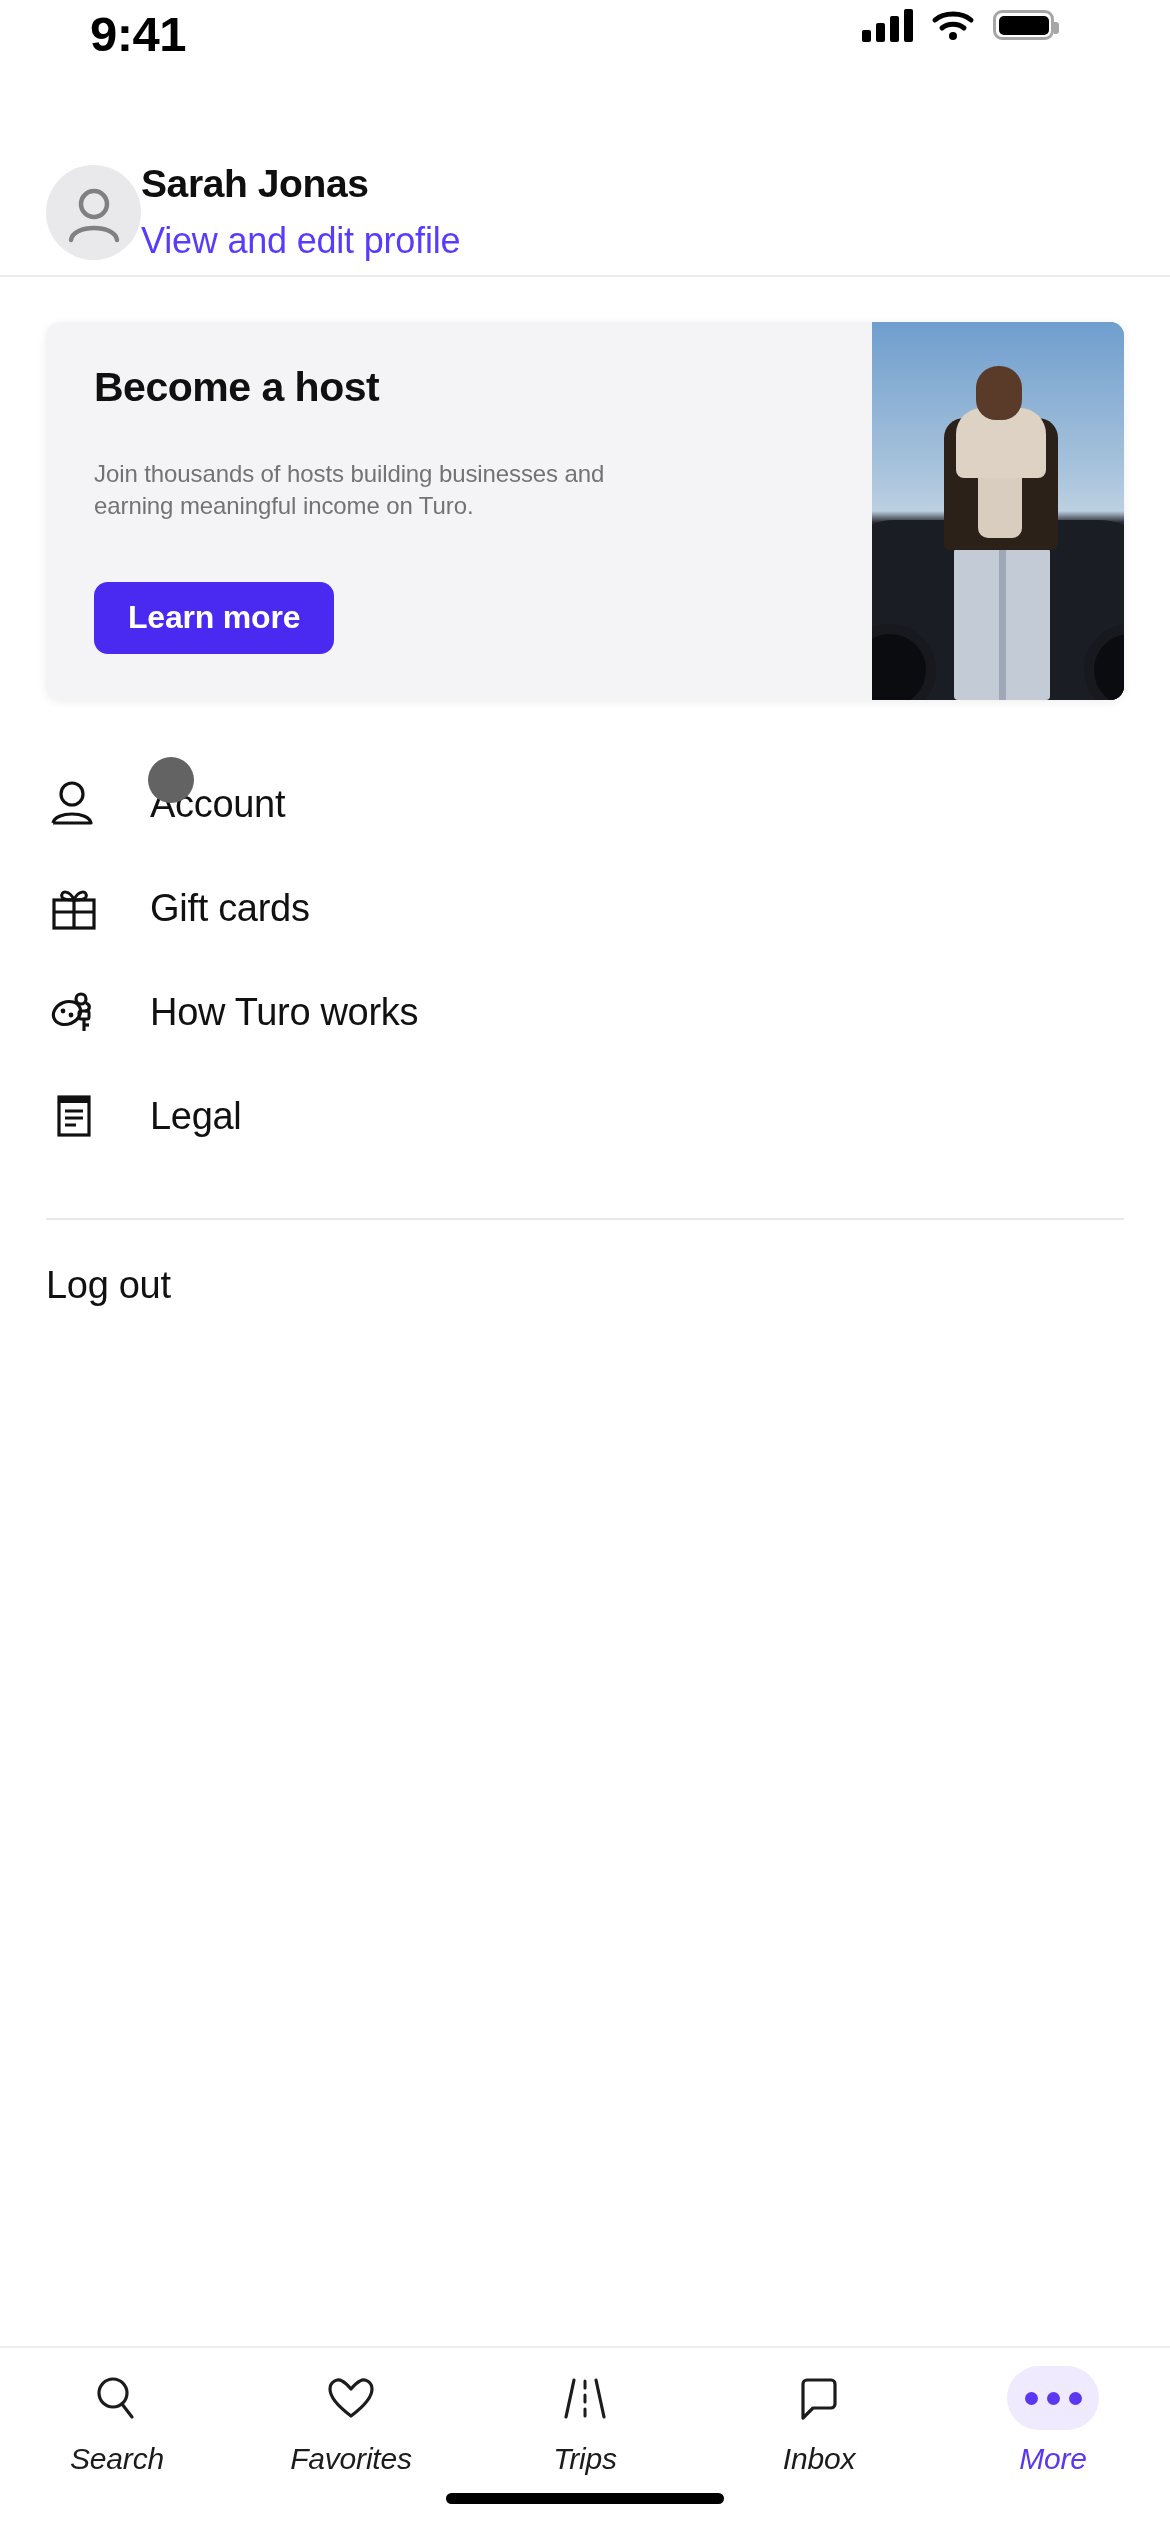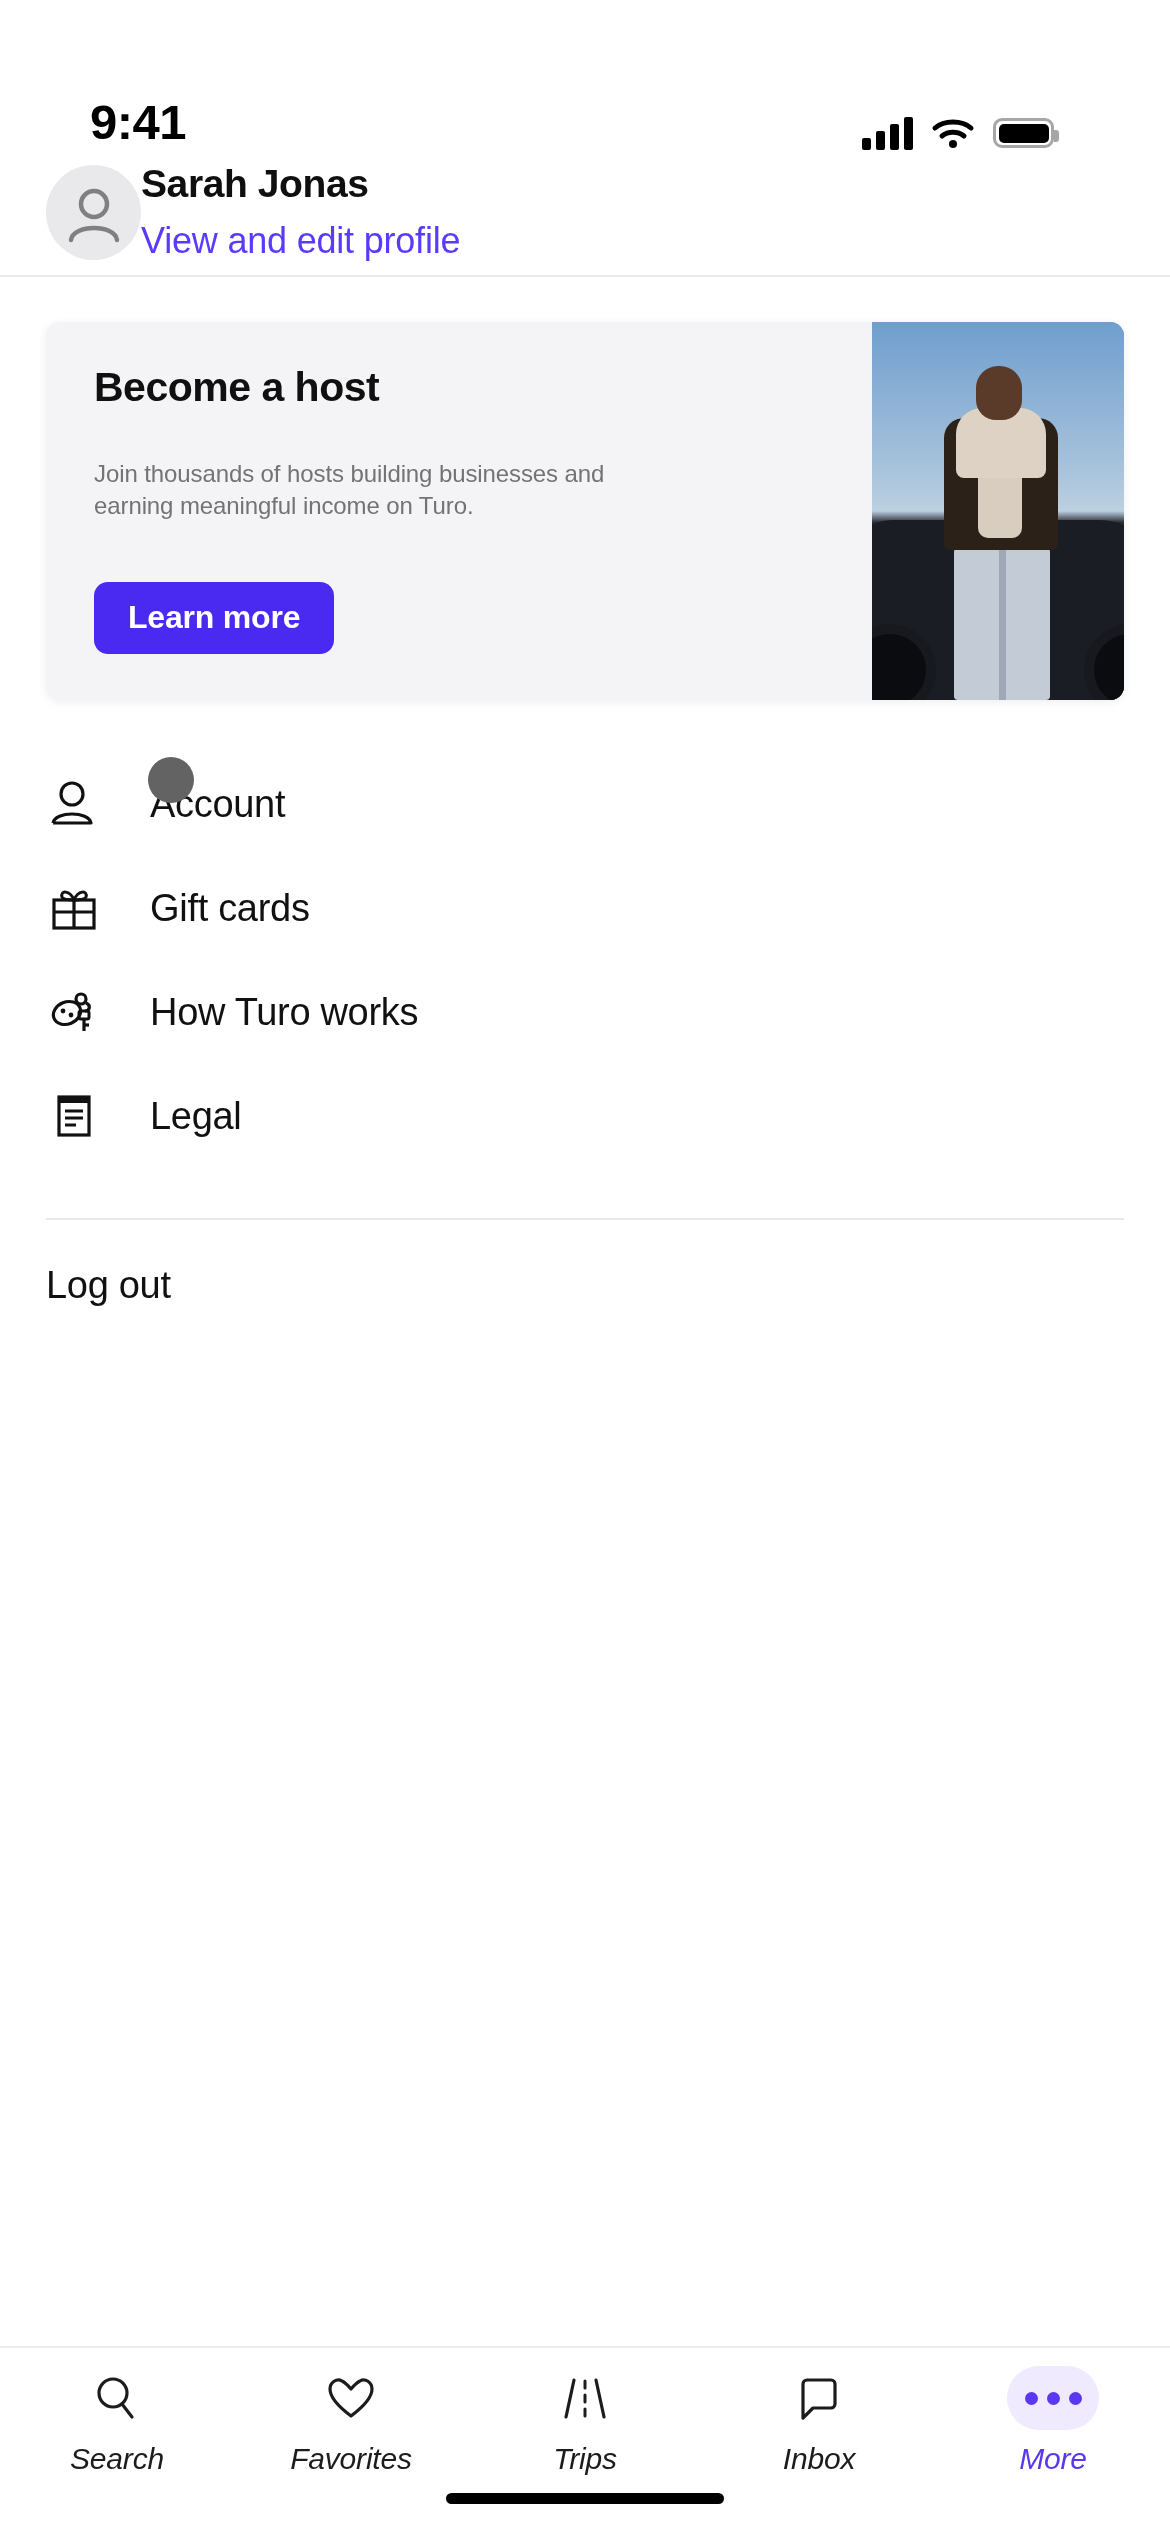--- a/index.html
+++ b/index.html
@@ -15,21 +15,21 @@
     position:relative;
     width:1170px; height:2532px;
     background:#ffffff;
     display:flex; flex-direction:column;
   }
 
   
   .statusbar {
     height:150px;
     flex:0 0 150px;
-    display:flex; align-items:flex-end;
+    display:flex; align-items:flex-start;
     justify-content:space-between;
     padding:0 116px 0 0;
     position:relative;
   }
   .sb-time {
     font-size:49px;
     font-weight:700;
     letter-spacing:-0.5px;
     color:#000;
     margin-left:90px;

